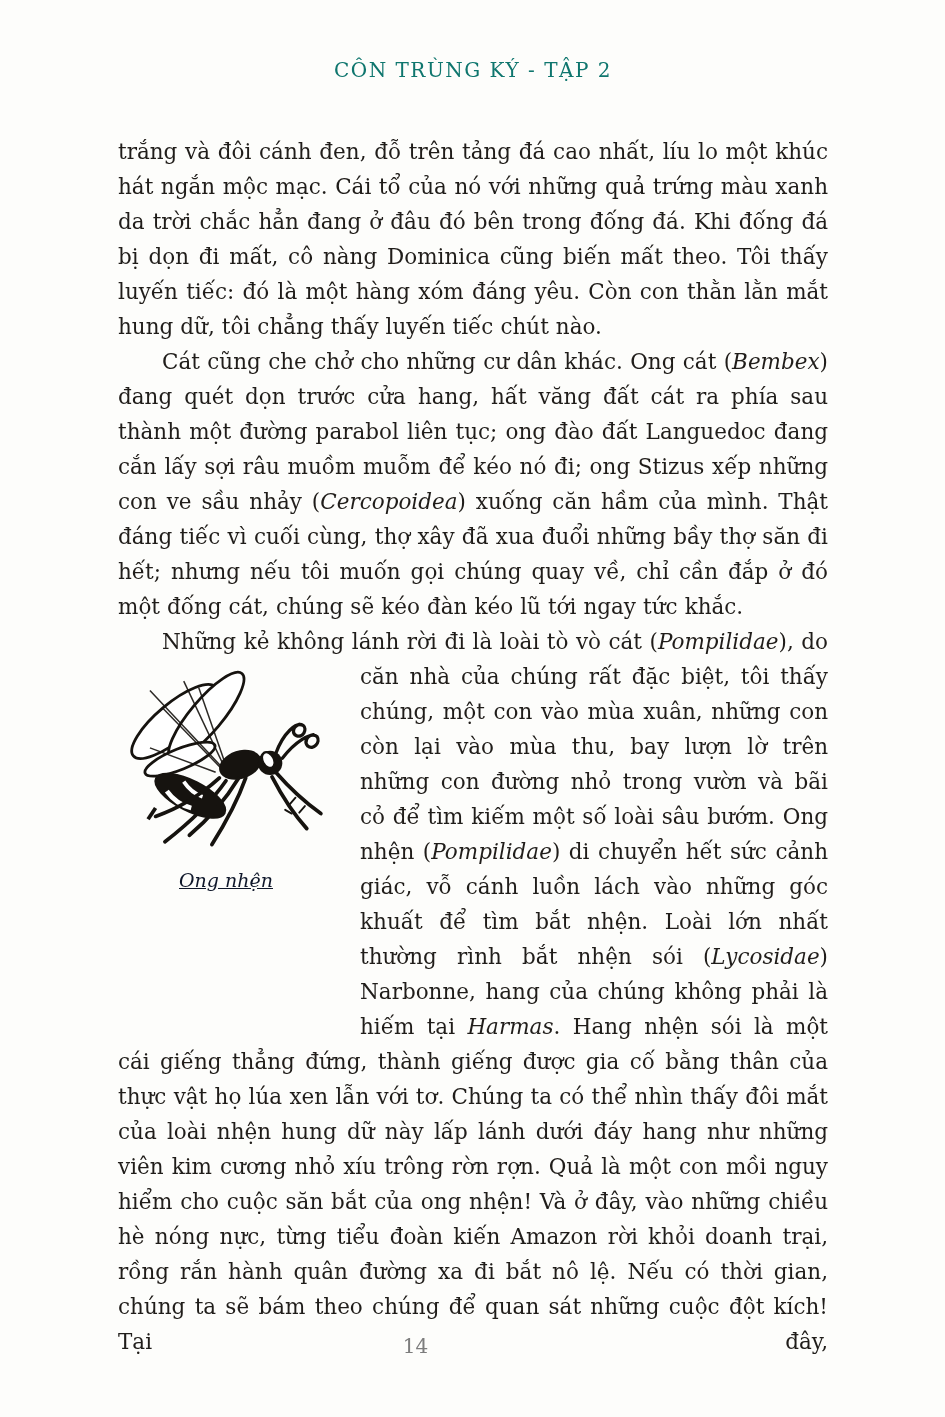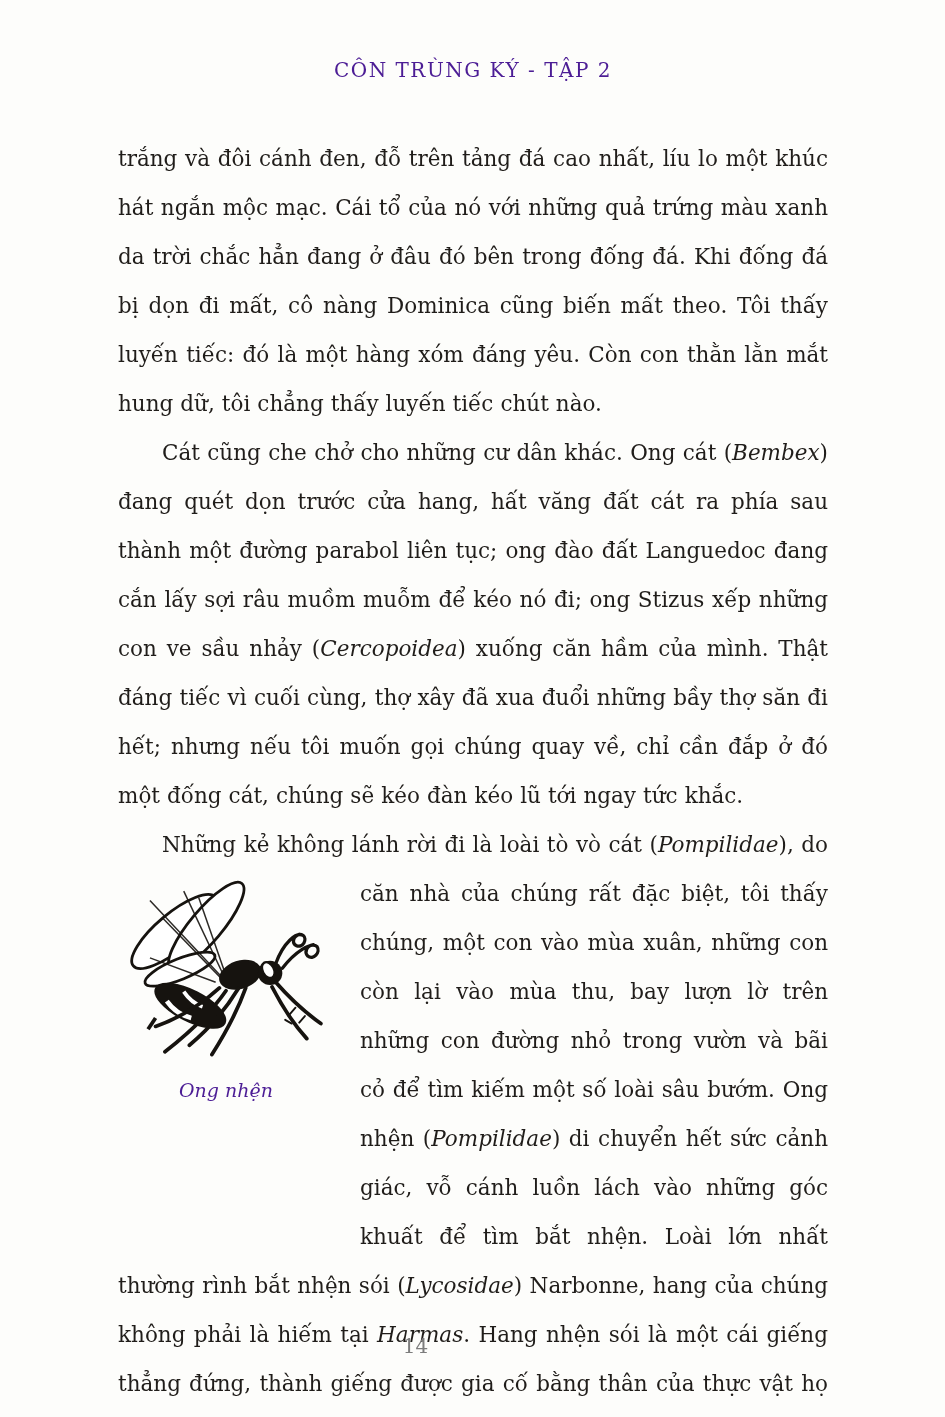--- a/index.html
+++ b/index.html
@@ -15,47 +15,48 @@
   .content {
     width: 710px;
     margin-left: 118px;
     padding-top: 56px;
   }
   .running-header {
     text-align: center;
     font-size: 20px;
     line-height: 28px;
     letter-spacing: 1.5px;
-    color: #4c1d95;
+    color: #0f766e;
     margin-bottom: 50px;
   }
   .body-par {
     font-size: 21.5px;
-    line-height: 49px;
+    line-height: 35px;
     text-align: justify;
     margin: 0;
     word-spacing: 0.01em;
   }
   .body-par em { }
   .indent { text-indent: 44px; }
   .force-justify { text-align-last: justify; }
   .wasp-figure {
     float: left;
     width: 216px;
     height: 355px;
     margin: 6px 26px 4px 0;
   }
   .wasp-figure svg { display: block; margin: 0 auto; }
   .figure-caption {
     text-align: center;
     font-style: italic;
     font-size: 19px;
     line-height: 31px;
     margin-top: 8px;
-    color: #4c1d95;
+    color: #0f172a;
+    text-decoration: underline;
   }
   .page-number {
     position: absolute;
     left: 0;
     top: 1334px;
     width: 831px;
     text-align: center;
     font-size: 20px;
     color: #7d7d7d;
   }

